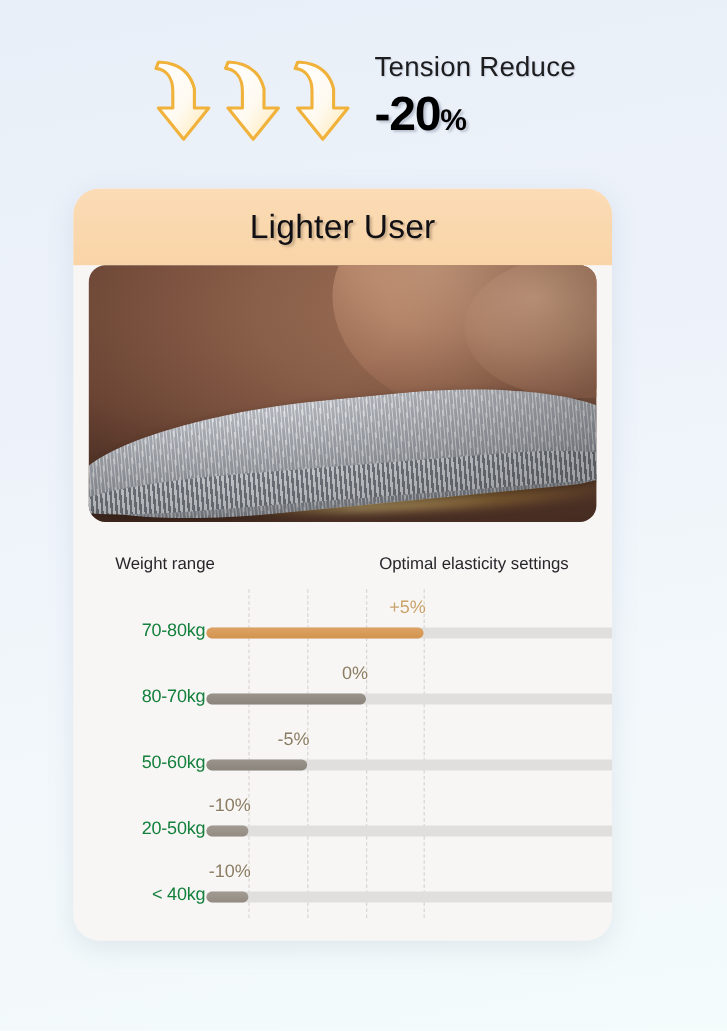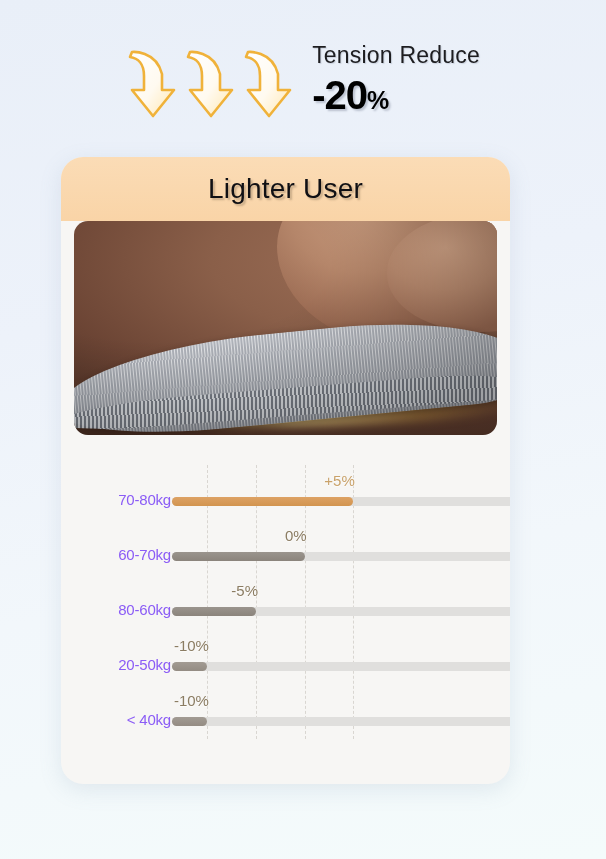--- a/index.html
+++ b/index.html
@@ -144,21 +144,21 @@
     width:1px;
     border-left:1px dashed #d9d6d1;
   }
 
   .row { position:relative; height:55px; }
   .row-label {
     position:absolute;
     left:0; width:110px;
     text-align:right;
     font-size:15px;
-    color:#8b5cf6;
+    color:#15803d;
     top:26px;
     letter-spacing:-.2px;
   }
   .track {
     position:absolute;
     left:111px;
     top:32px;
     height:9px;
     width:353px;
     background:#e0dfdd;
@@ -223,45 +223,49 @@
     <div class="body-shape"></div>
     <div class="body-shape2"></div>
     <div class="glow"></div>
     <div class="mesh"></div>
     <div class="mesh-edge"></div>
     <div class="shade"></div>
   </div>
 
   <div class="chart">
 
+    <div class="chart-head">
+      <div class="h-left">Weight range</div>
+      <div class="h-right">Optimal elasticity settings</div>
+    </div>
 
     <div class="plot">
       <div class="gridlines" id="gridlines">
           <div class="gridline" style="left: 145.947px;"></div>
           <div class="gridline" style="left: 195.014px;"></div>
           <div class="gridline" style="left: 243.728px;"></div>
           <div class="gridline" style="left: 291.736px;"></div>
         </div>
       <div id="rows">
           <div class="row">
             <div class="row-label">70-80kg</div>
             <div class="track">
               <div class="fill orange" style="width: 51.2%;"></div>
             </div>
             <div class="value-tag orange" style="left: 293.736px;">+5%</div>
           </div>
           <div class="row">
-            <div class="row-label">60-70kg</div>
+            <div class="row-label">80-70kg</div>
             <div class="track">
               <div class="fill grey" style="width: 37.6%;"></div>
             </div>
             <div class="value-tag" style="left: 245.728px;">0%</div>
           </div>
           <div class="row">
-            <div class="row-label">80-60kg</div>
+            <div class="row-label">50-60kg</div>
             <div class="track">
               <div class="fill grey" style="width: 23.8%;"></div>
             </div>
             <div class="value-tag" style="left: 197.014px;">-5%</div>
           </div>
           <div class="row">
             <div class="row-label">20-50kg</div>
             <div class="track">
               <div class="fill grey2" style="width: 9.9%;"></div>
             </div>

